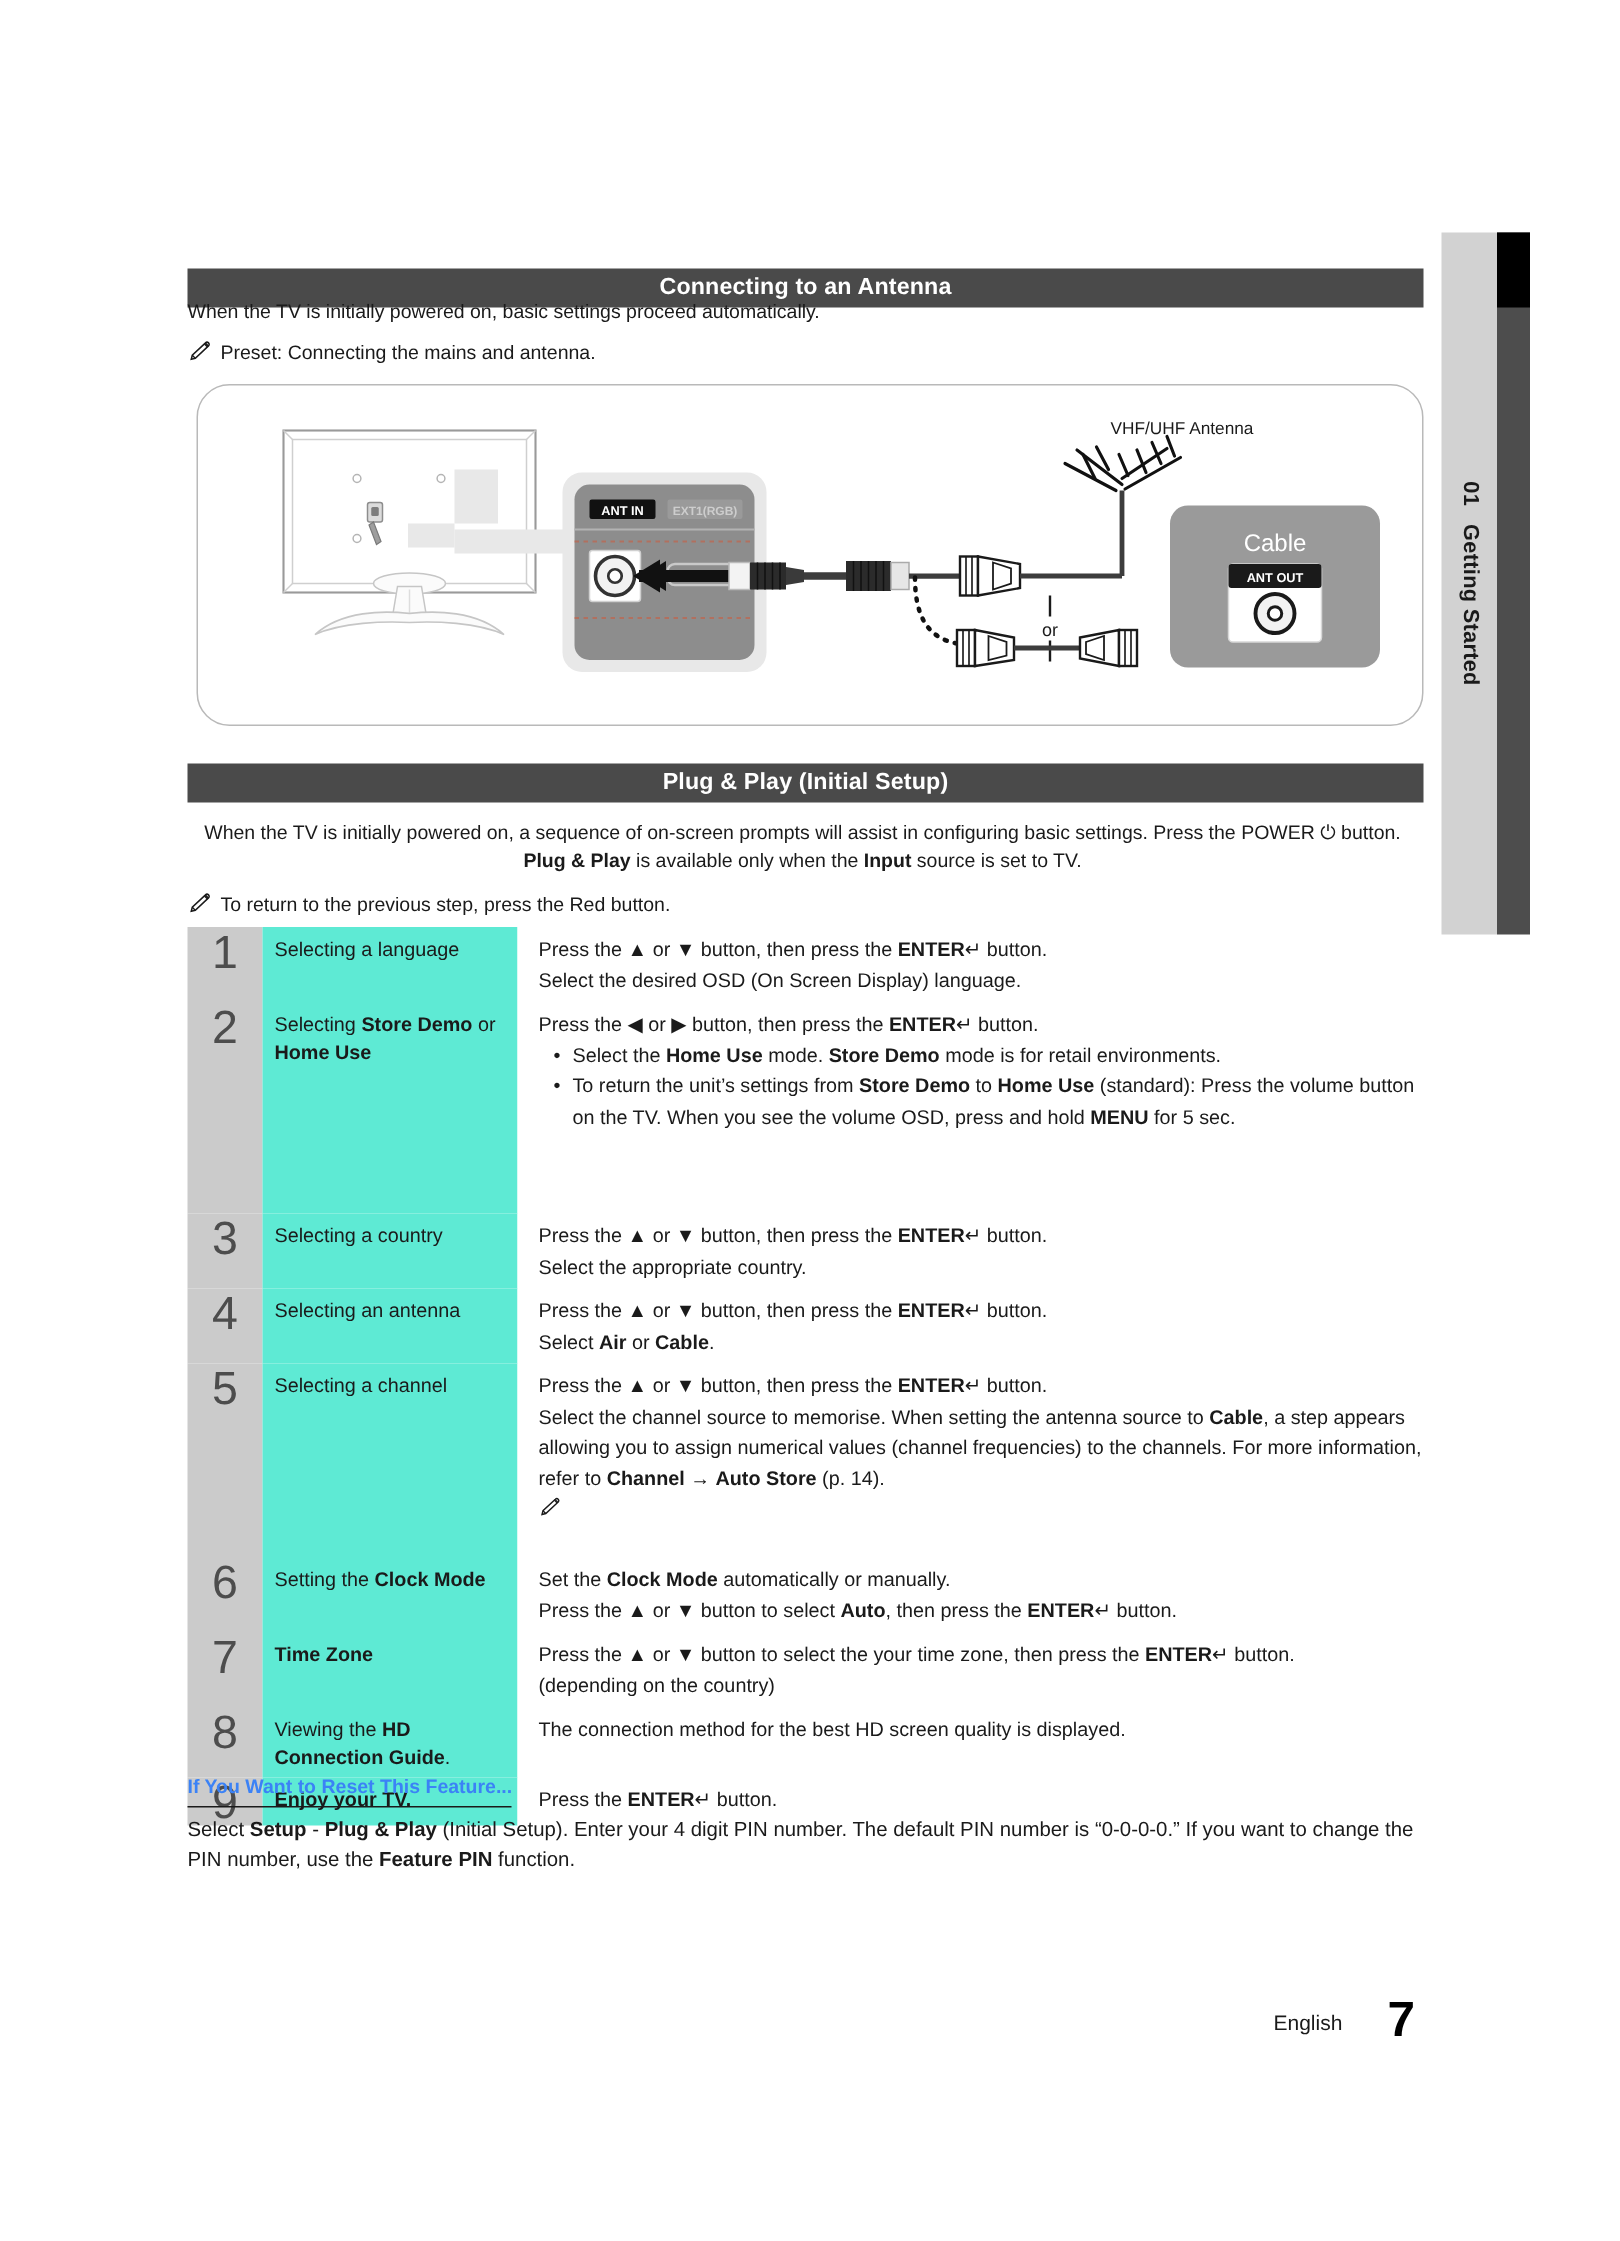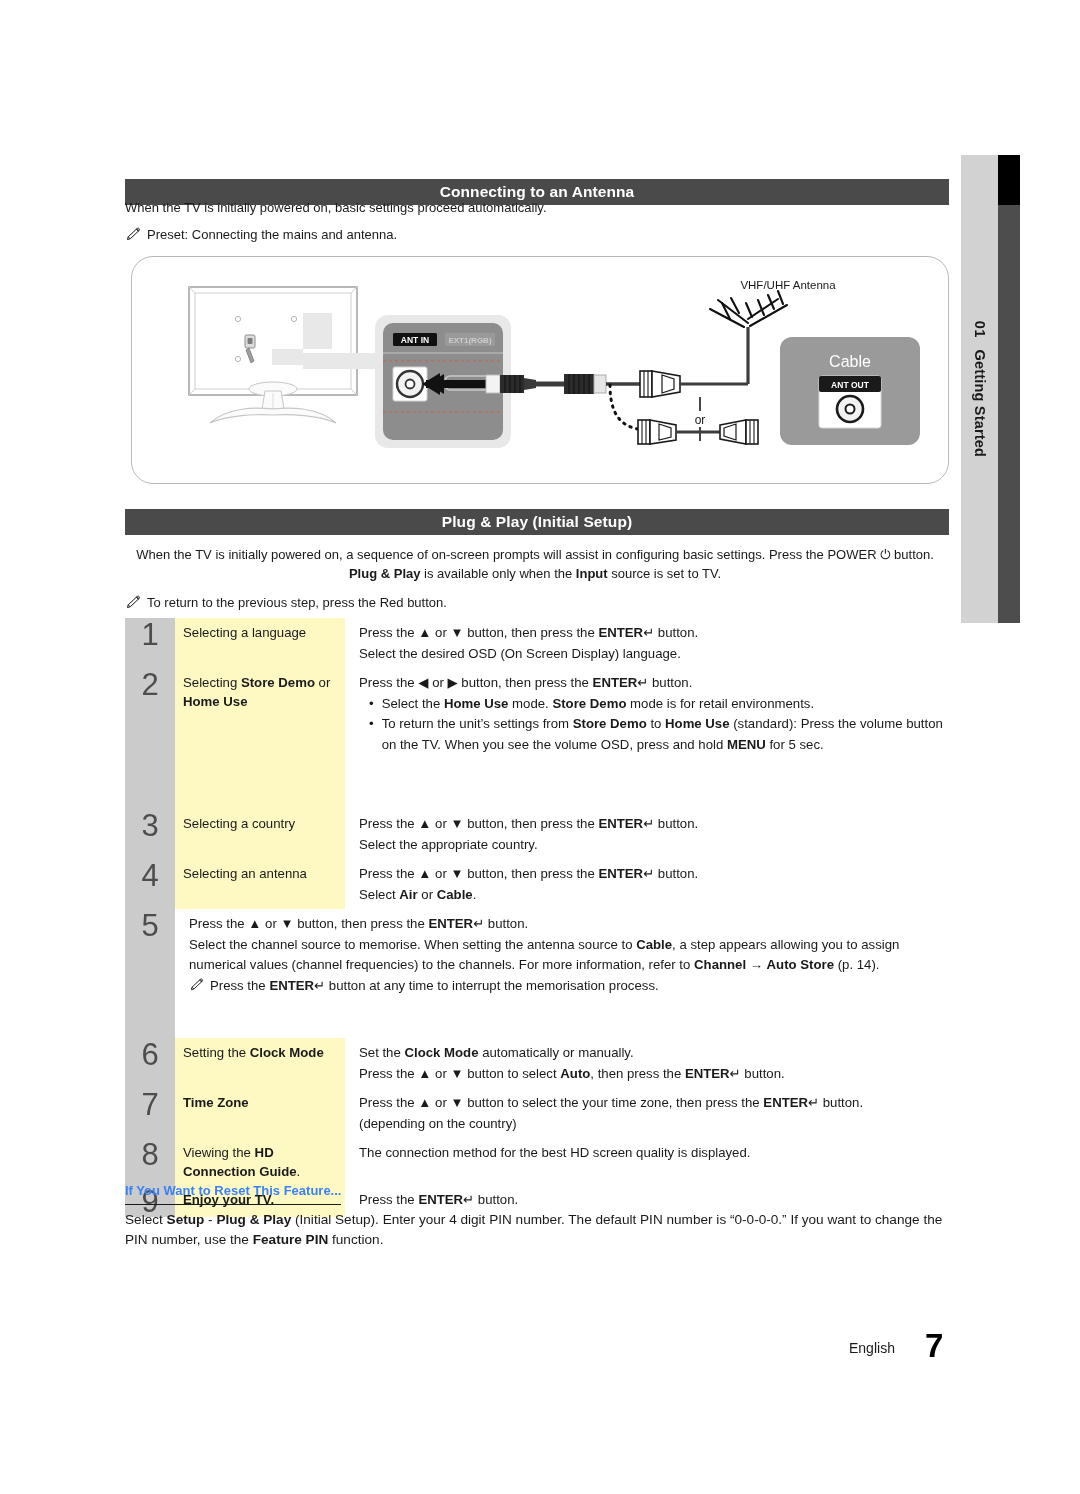--- a/index.html
+++ b/index.html
@@ -106,21 +106,21 @@
     color:#4d4d4d;
     font-size:31px;
     font-weight:normal;
     text-align:center;
     padding-top:2px;
     line-height:30px;
   }
   .step-label {
     width:170px;
     flex:0 0 170px;
-    background:#fef9c3;
+    background:#5eead4;
     font-size:13.2px;
     line-height:18.5px;
     padding:6px 8px 4px 8px;
   }
   .step-desc {
     flex:1 1 auto;
     background:#ffffff;
     font-size:13.2px;
     line-height:20.5px;
     padding:5px 0 4px 14px;
@@ -433,31 +433,31 @@
       <div class="step-row" style="min-height: 45px;">
         <div class="step-num">4</div>
         <div class="step-label"><span>Selecting an antenna</span></div>
         <div class="step-desc">
           <div><span>Press the ▲ or ▼ button, then press the </span><span style="font-weight: bold;">ENTER</span><span>↵</span><span> button.</span></div>
           <div><span>Select </span><span style="font-weight: bold;">Air</span><span> or </span><span style="font-weight: bold;">Cable</span><span>.</span></div>
         </div>
       </div>
       <div class="step-row" style="min-height: 129px;">
         <div class="step-num">5</div>
+        <div class="step-label"><span>Selecting a channel</span></div>
         <div class="step-desc">
           <div><span>Press the ▲ or ▼ button, then press the </span><span style="font-weight: bold;">ENTER</span><span>↵</span><span> button.</span></div>
           <div><span>Select the channel source to memorise. When setting the antenna source to </span><span style="font-weight: bold;">Cable</span><span>, a step appears allowing you to assign numerical values (channel frequencies) to the channels. For more information, refer to </span><span style="font-weight: bold;">Channel</span><span> → </span><span style="font-weight: bold;">Auto Store</span><span> (p. 14).</span></div>
           <div class="noterow">
             <span class="note-icon"><svg width="15" height="15" viewBox="0 0 16 16">
                 <path d="M2.5 13.5 L5.2 12.8 L14 4.6 C14.6 4 14.6 3.2 14 2.6 C13.4 2 12.6 2 12 2.6 L3.2 10.8 Z" fill="#ffffff" stroke="#1a1a1a" stroke-width="1"></path>
                 <path d="M3.2 10.8 L5.2 12.8" stroke="#1a1a1a" stroke-width="0.9"></path>
                 <path d="M11.3 3.3 L13.3 5.3" stroke="#1a1a1a" stroke-width="0.9"></path>
                 <path d="M11.6 2.9 L13.6 4.9 M12.0 2.6 L14.0 4.6" stroke="#1a1a1a" stroke-width="0.7"></path>
               </svg></span>
-            <span><span>Press the </span><span style="font-weight: bold;">ENTER</span><span>↵</span><span> button at any time to interrupt the memorisation process.</span></span>
           </div>
         </div>
       </div>
       <div class="step-row" style="min-height: 42px;">
         <div class="step-num">6</div>
         <div class="step-label"><span>Setting the </span><span style="font-weight: bold;">Clock Mode</span></div>
         <div class="step-desc">
           <div><span>Set the </span><span style="font-weight: bold;">Clock Mode</span><span> automatically or manually.</span></div>
           <div><span>Press the ▲ or ▼ button to select </span><span style="font-weight: bold;">Auto</span><span>, then press the </span><span style="font-weight: bold;">ENTER</span><span>↵</span><span> button.</span></div>
         </div>

